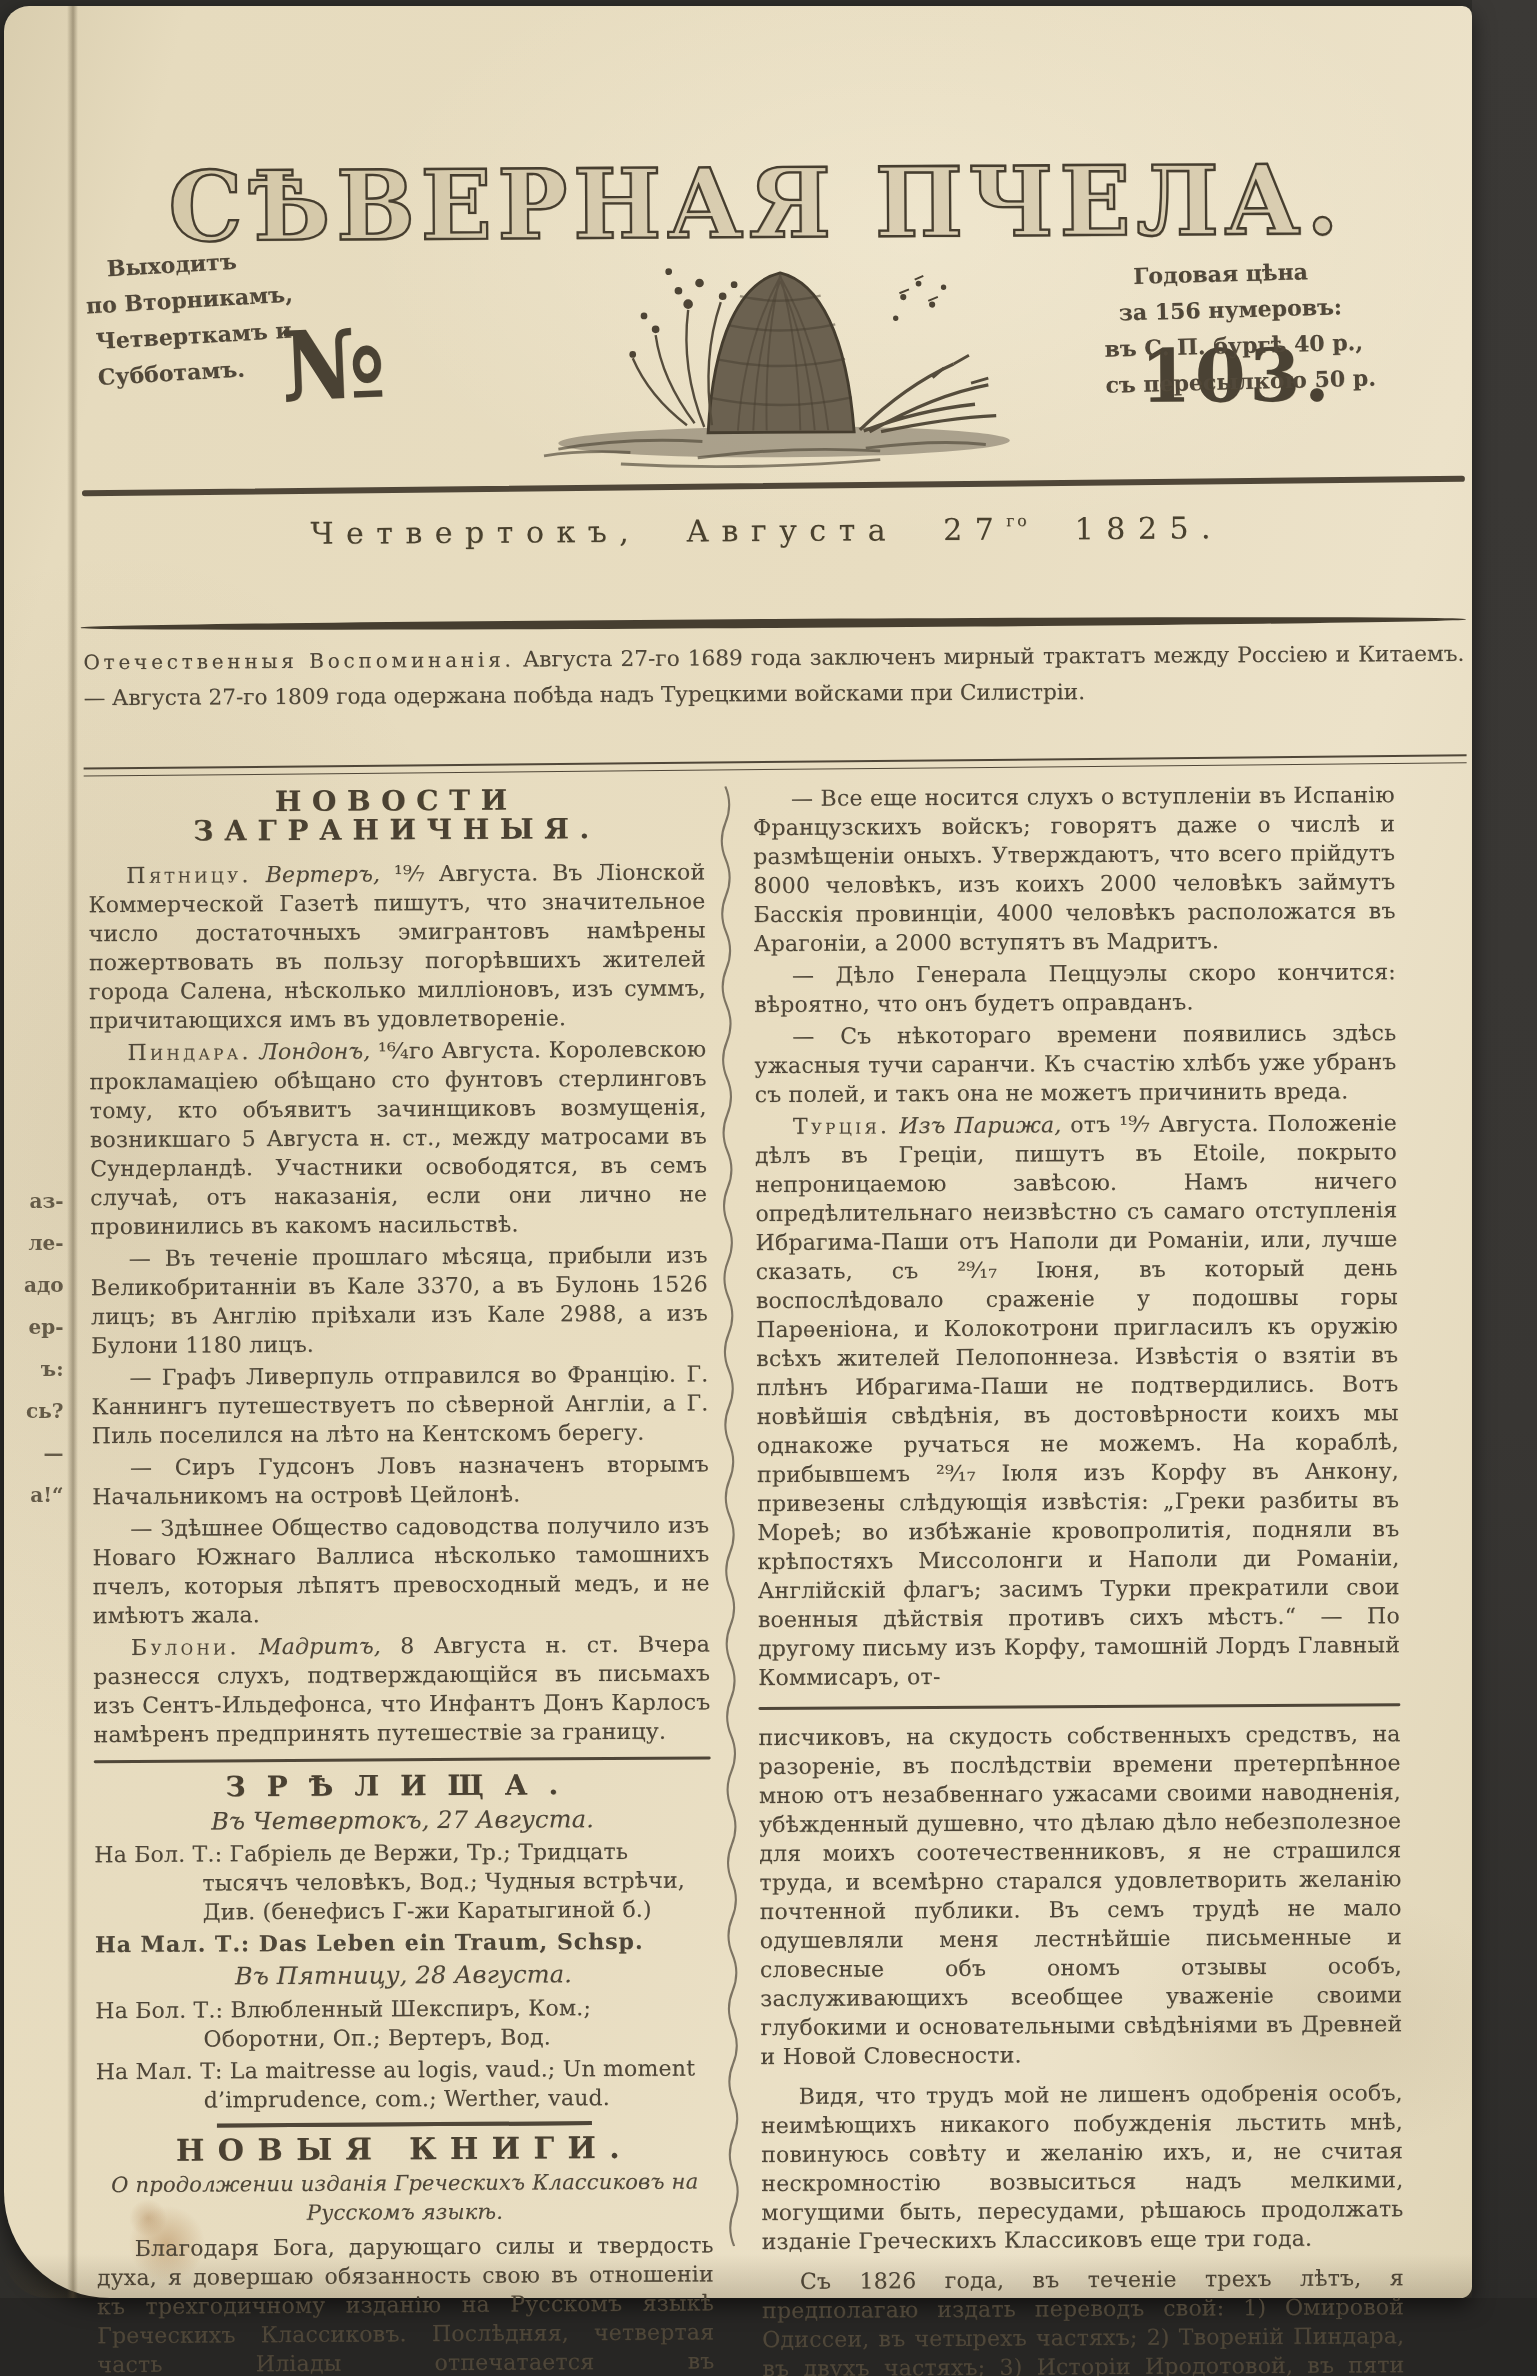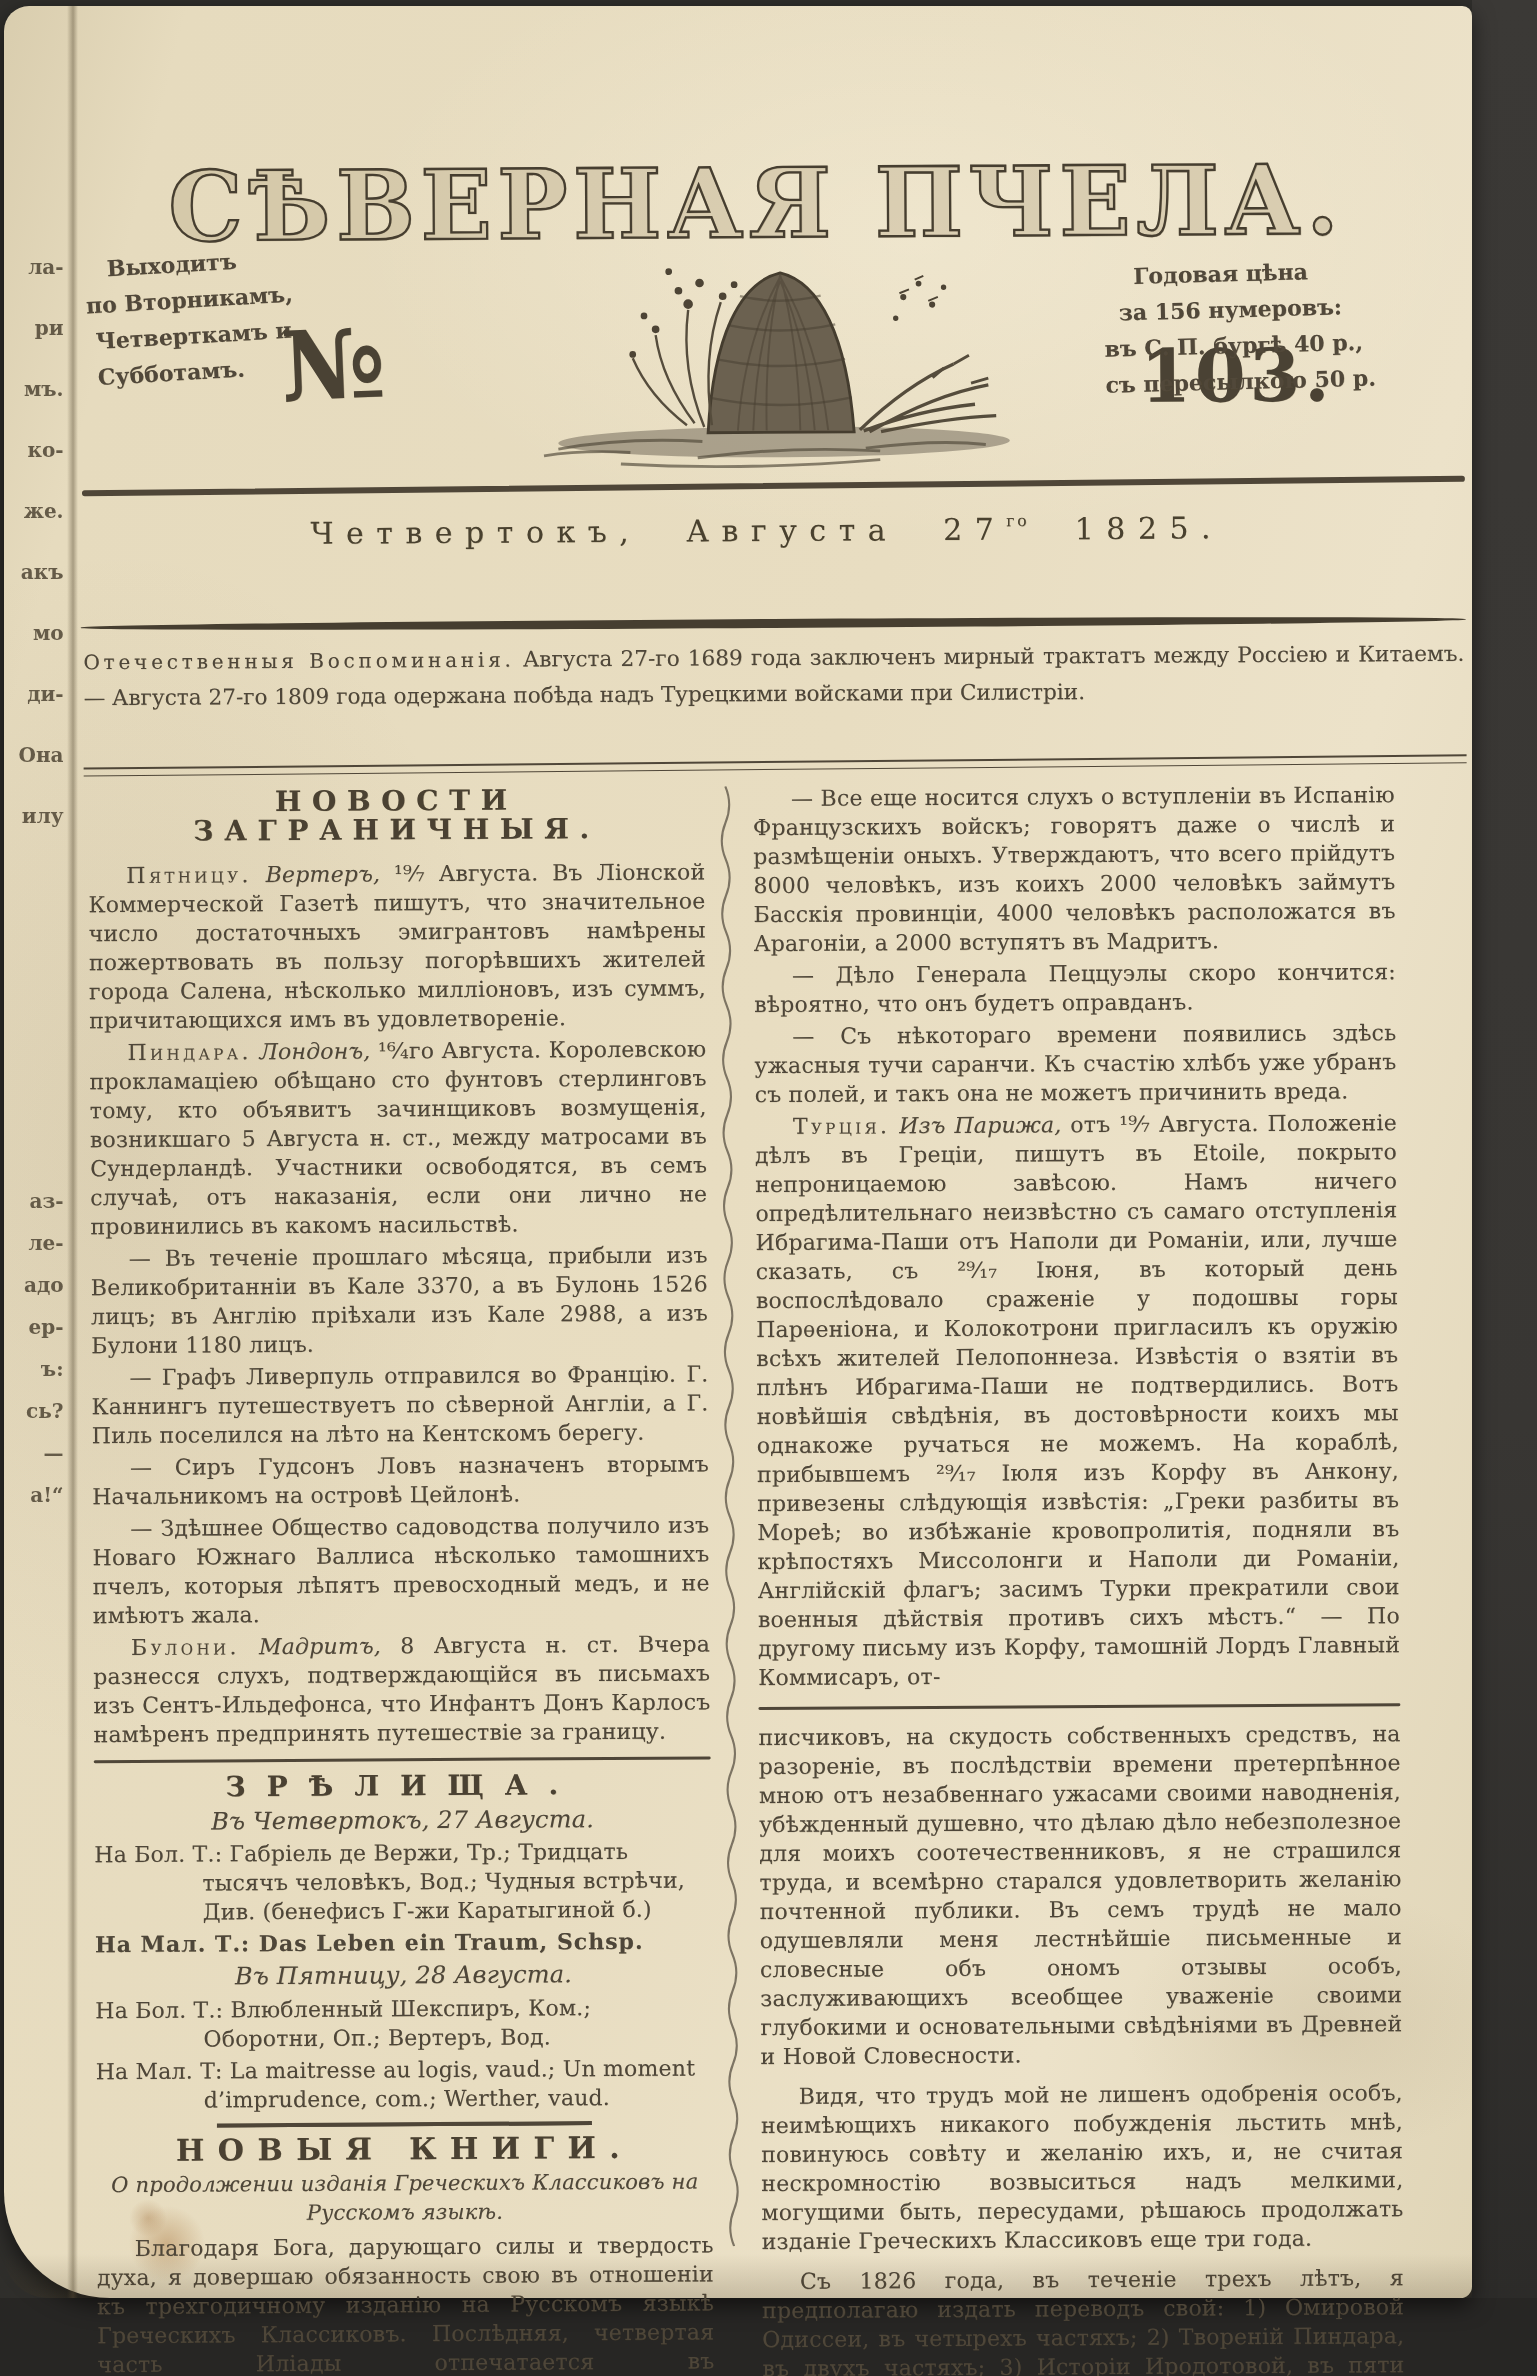--- a/index.html
+++ b/index.html
@@ -77,30 +77,20 @@
   .gap{height:7.7px;}
 </style>
 </head>
 <body>
 
 <div class="bg-right"></div>
 <div class="bg-bottom"></div>
 
 <div class="paper">
 
-  <div class="edge-frag edge-top">ла-
-ри
-мъ.
-ко-
-же.
-акъ
-мо
-ди-
-Она
-илу</div>
   <div class="edge-frag edge-mid">аз-
 ле-
 адо
 ер-
 ъ:
 сь?
 —
 а!“</div>
   <div class="fold"></div>
 

